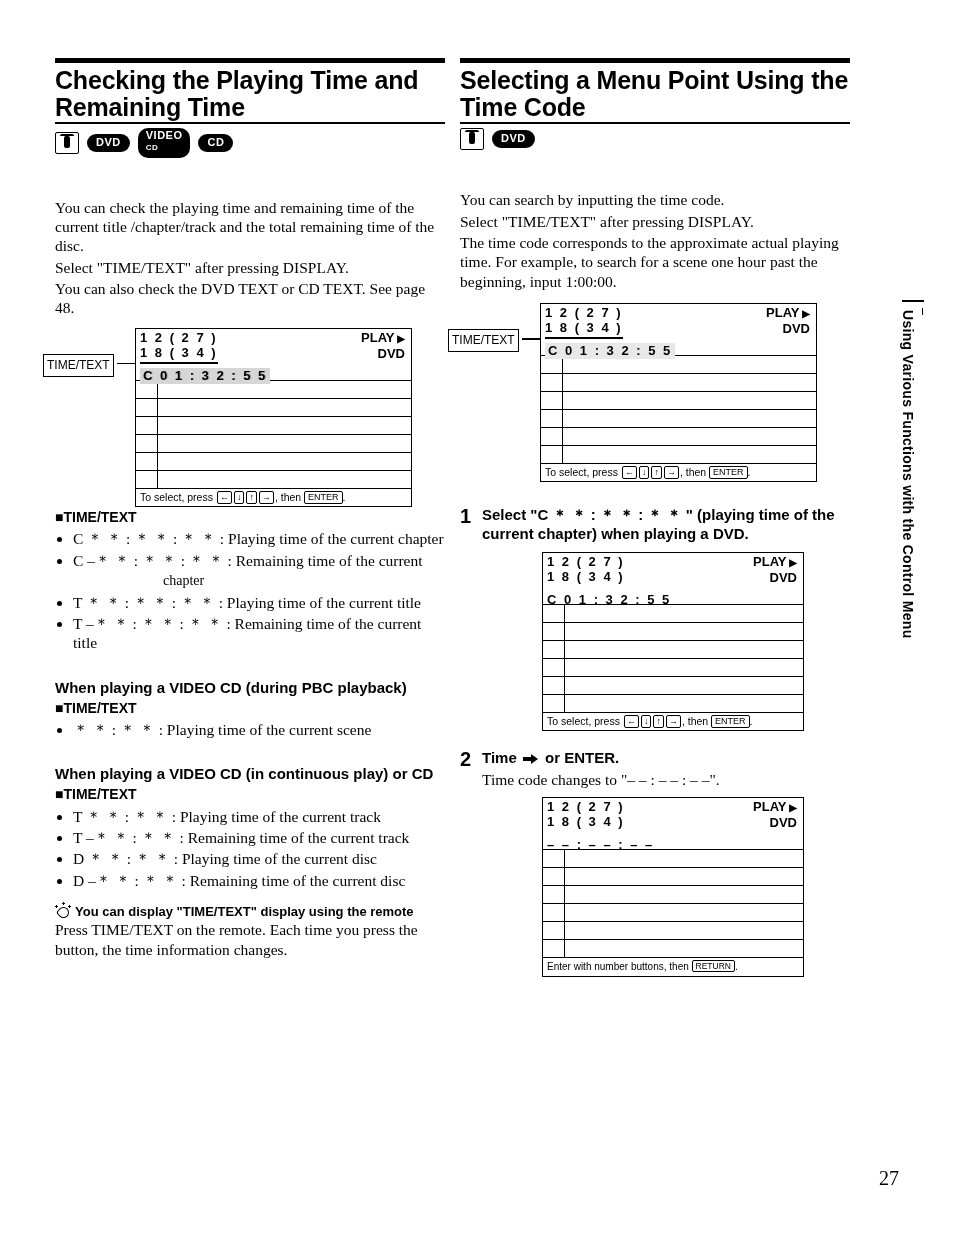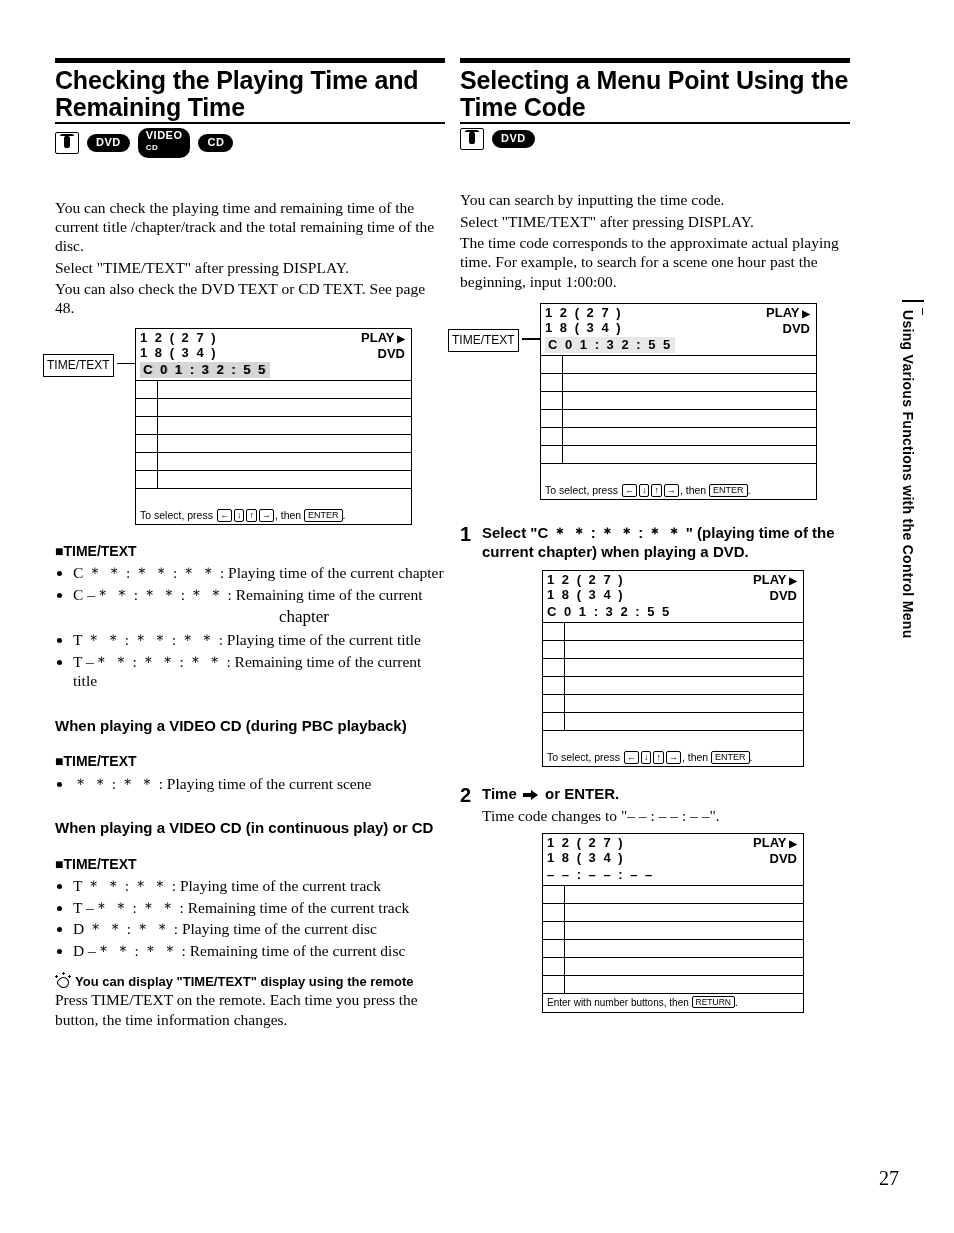--- a/index.html
+++ b/index.html
@@ -68,21 +68,21 @@
     font-size: 13px; border:1.5px solid #000;
     position: relative;
   }
   .info { position:relative; height:51px; border-bottom:1px solid #000;}
   .info .l1,.info .l2,.info .l3{
     position:absolute; left:4px; font-family:Arial,Helvetica,sans-serif;
     font-weight:700; letter-spacing:2px;
   }
   .info .l1 { top:1px; }
   .info .l2 { top:16px; border-bottom:2px solid #000; padding-bottom:1px;}
-  .info .l3 { top:33px; }
+  .info .l3 { top:39px; }
   .info .l3.hl { background:#e8e8e8; padding:0 3px; }
   .info .l3.xhl { background:#d6d6d6; padding:0 3px; text-shadow:1px 0 #999; }
   .info .status {
     position:absolute; right:6px; top:1px; text-align:right;
     font-weight:700; font-family:Arial,Helvetica,sans-serif;
   }
   .info .status .play::after { content:" \25B6"; font-size:10px; }
   .body-rows .br { height:17px; border-bottom:1px solid #000;}
   .body-rows .br:last-child{ border-bottom:none;}
   .body-rows .br .lc{
@@ -92,28 +92,28 @@
     font-family: Arial, Helvetica, sans-serif;
     font-size: 10.5px; padding: 2px 4px;
   }
   .screen-footer .key{
     display:inline-block; border:1px solid #000; border-radius:2px;
     padding:0 2px; font-size:9px; line-height:11px; vertical-align:1px;
     margin:0 1px;
   }
   .screen-footer .enter{
     display:inline-block; border:1px solid #000; border-radius:2px;
-    padding:0 3px; font-size:9px; line-height:11px; vertical-align:1px;margin-top:18px;
+    padding:0 3px; font-size:9px; line-height:11px; vertical-align:1px;
   }
 
   
   h3.sh { font-family: Arial, Helvetica, sans-serif; font-weight:800;
     font-size:15px; margin: 26px 0 0 0; }
   .tt { font-family: Arial, Helvetica, sans-serif; font-weight:800;
-    font-size:14px; margin-top:18px; }
+    font-size:14px; margin-top:2px; }
   ul.b { list-style: disc; margin: 3px 0 0 18px; padding:0; }
   ul.b li { font-size:15.5px; margin: 0 0 2px 0; }
   .indent { margin-left: 108px; }
 
   .tip { margin-top: 12px; font-size:15px;}
   .tip-head { font-family: Arial, Helvetica, sans-serif; font-size:13px; font-weight:700;}
   .tip-icon{
     display:inline-block; width:18px; height:16px; vertical-align:-2px; margin-right:2px;
     position:relative;
   }
@@ -252,21 +252,21 @@
           <span class="enter">ENTER</span>.
         </div>
       </div>
     </div>
 
     <div class="tt">■TIME/TEXT</div>
     <ul class="b">
       <li>C   ＊ ＊ : ＊ ＊ : ＊ ＊ : Playing time of the current chapter</li>
       <li>C –＊ ＊ : ＊ ＊ : ＊ ＊ : Remaining time of the current</li>
     </ul>
-    <div class="indent" style="font-size:17px;text-align:center;">chapter</div>
+    <div class="indent" style="font-size:14px;">chapter</div>
     <ul class="b">
       <li>T   ＊ ＊ : ＊ ＊ : ＊ ＊ : Playing time of the current title</li>
       <li>T –＊ ＊ : ＊ ＊ : ＊ ＊ : Remaining time of the current title</li>
     </ul>
 
     <h3 class="sh">When playing a VIDEO CD (during PBC playback)</h3>
     <div class="tt">■TIME/TEXT</div>
     <ul class="b">
       <li>＊ ＊ : ＊ ＊ : Playing time of the current scene</li>
     </ul>

